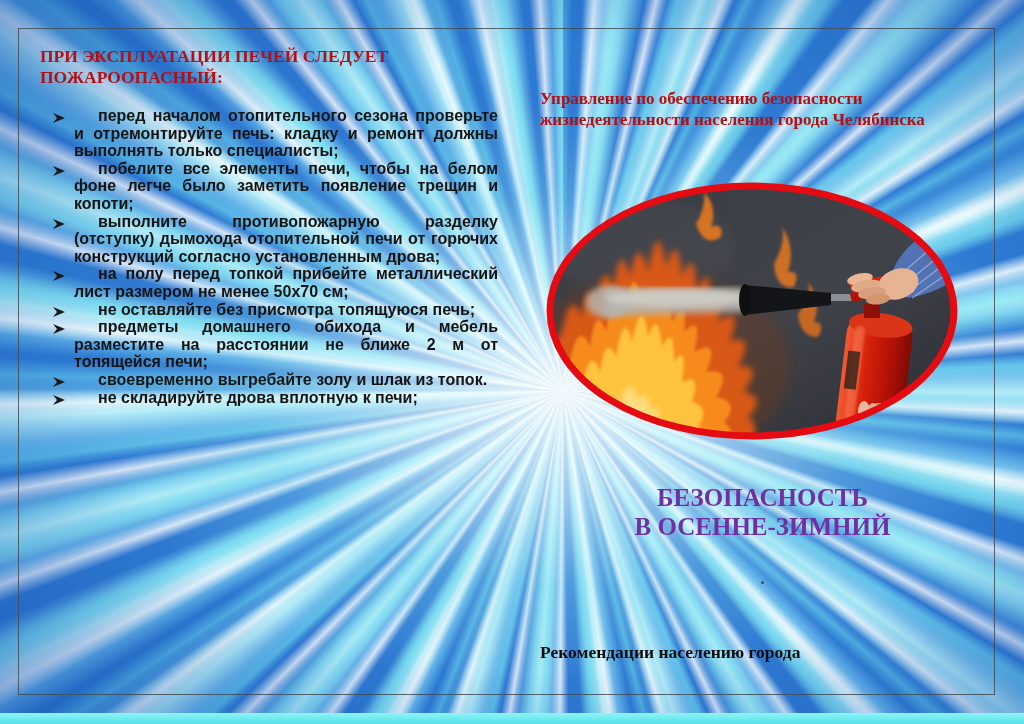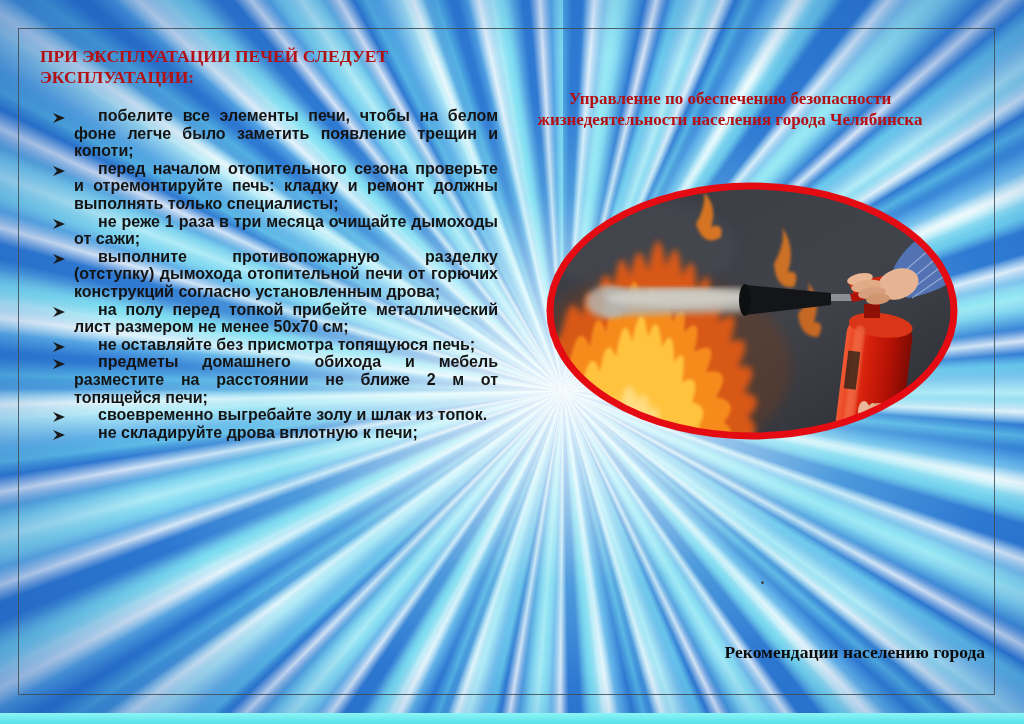--- a/index.html
+++ b/index.html
@@ -28,61 +28,56 @@
   .lp-heading{position:relative;text-align:left;font-family:"Liberation Serif",serif;
     font-weight:bold;font-size:17.5px;line-height:21px;color:#b40f12;}
   .o-bullet{position:absolute;left:52px;top:6px;width:8px;height:8px;border:1.6px solid #b40f12;
     border-radius:50%;}
   .rules{list-style:none;margin:19px 0 0 0;padding:0;font-size:16px;font-weight:bold;
     line-height:17.6px;color:#141414;text-align:justify;}
   .rules li{position:relative;padding-left:34px;text-indent:24px;}
   .rules .marker{position:absolute;left:12px;top:3px;text-indent:0;width:14px;height:12px;display:inline-block;}
 
   
-  .org{position:absolute;left:520px;top:88px;width:420px;z-index:4;text-align:center;
+  .org{position:absolute;left:540px;top:88px;width:420px;z-index:4;
     font-family:"Liberation Serif",serif;font-weight:bold;font-size:17px;line-height:21px;color:#b40f12;}
   .oval{position:absolute;left:546px;top:182px;width:412px;height:258px;z-index:4;}
   .main-title{position:absolute;left:540px;top:484px;width:445px;z-index:4;text-align:center;
     font-family:"Liberation Serif",serif;font-weight:bold;font-size:25px;line-height:28.5px;color:#7030a0;}
   .title-dot{position:absolute;left:540px;top:570px;width:445px;z-index:4;text-align:center;
     font-family:"Liberation Serif",serif;font-weight:bold;font-size:16px;color:#333;}
-  .footer-line{position:absolute;left:540px;top:642px;width:445px;z-index:4;text-align:right;
+  .footer-line{position:absolute;left:540px;top:642px;width:445px;z-index:4;text-align:left;
     font-family:"Liberation Serif",serif;font-weight:bold;font-size:17.5px;color:#0d0d0d;}
 </style>
 </head>
 <body>
 
 <div class="page">
   <div class="bg"></div>
   <div class="vignette"></div>
   <div class="bottom-bar"></div>
   <div class="frame"></div>
 
   <div class="left-panel">
     <div class="lp-heading">
       <span class="o-bullet"></span>
       <div>ПРИ ЭКСПЛУАТАЦИИ ПЕЧЕЙ СЛЕДУЕТ</div>
-      <div>ЭКСПЛУАТАЦИИ:</div>
+      <div>ПОЖАРООПАСНЫЙ:</div>
     </div>
     <ul class="rules">
       <li>
         <span class="marker"><svg width="14" height="12" viewBox="0 0 14 12">
               <path d="M1,1 L13,6 L1,11 L5,6 Z" fill="#1a1a1a"></path>
             </svg></span>
+        <span>перед началом отопительного сезона проверьте и отремонтируйте печь: кладку и ремонт должны выполнять только специалисты;</span></li>
+      <li>
+        <span class="marker"><svg width="14" height="12" viewBox="0 0 14 12">
+              <path d="M1,1 L13,6 L1,11 L5,6 Z" fill="#1a1a1a"></path>
+            </svg></span>
         <span>побелите все элементы печи, чтобы на белом фоне легче было заметить появление трещин и копоти;</span></li>
-      <li>
-        <span class="marker"><svg width="14" height="12" viewBox="0 0 14 12">
-              <path d="M1,1 L13,6 L1,11 L5,6 Z" fill="#1a1a1a"></path>
-            </svg></span>
-        <span>перед началом отопительного сезона проверьте и отремонтируйте печь: кладку и ремонт должны выполнять только специалисты;</span></li>
-      <li>
-        <span class="marker"><svg width="14" height="12" viewBox="0 0 14 12">
-              <path d="M1,1 L13,6 L1,11 L5,6 Z" fill="#1a1a1a"></path>
-            </svg></span>
-        <span>не реже 1 раза в три месяца очищайте дымоходы от сажи;</span></li>
       <li>
         <span class="marker"><svg width="14" height="12" viewBox="0 0 14 12">
               <path d="M1,1 L13,6 L1,11 L5,6 Z" fill="#1a1a1a"></path>
             </svg></span>
         <span>выполните противопожарную разделку (отступку) дымохода отопительной печи от горючих конструкций согласно установленным дрова;</span></li>
       <li>
         <span class="marker"><svg width="14" height="12" viewBox="0 0 14 12">
               <path d="M1,1 L13,6 L1,11 L5,6 Z" fill="#1a1a1a"></path>
             </svg></span>
         <span>на полу перед топкой прибейте металлический лист размером не менее 50х70 см;</span></li>
@@ -190,16 +185,18 @@
 
         <ellipse cx="335" cy="236" rx="22" ry="15" fill="#dfa785"></ellipse>
         <ellipse cx="318" cy="230" rx="6" ry="11" fill="#eab99b"></ellipse>
         <ellipse cx="327" cy="233" rx="6" ry="12" fill="#e5b08f"></ellipse>
       </g>
       <ellipse cx="206" cy="129" rx="202" ry="125" fill="none" stroke="#e50b12" stroke-width="7"></ellipse>
     </svg>
   </div>
 
   <div class="main-title">
+    <div>БЕЗОПАСНОСТЬ</div>
+    <div>В ОСЕННЕ-ЗИМНИЙ</div>
   </div>
   <div class="title-dot">.</div>
   <div class="footer-line">Рекомендации населению города</div>
 </div>
 
 </body></html>

